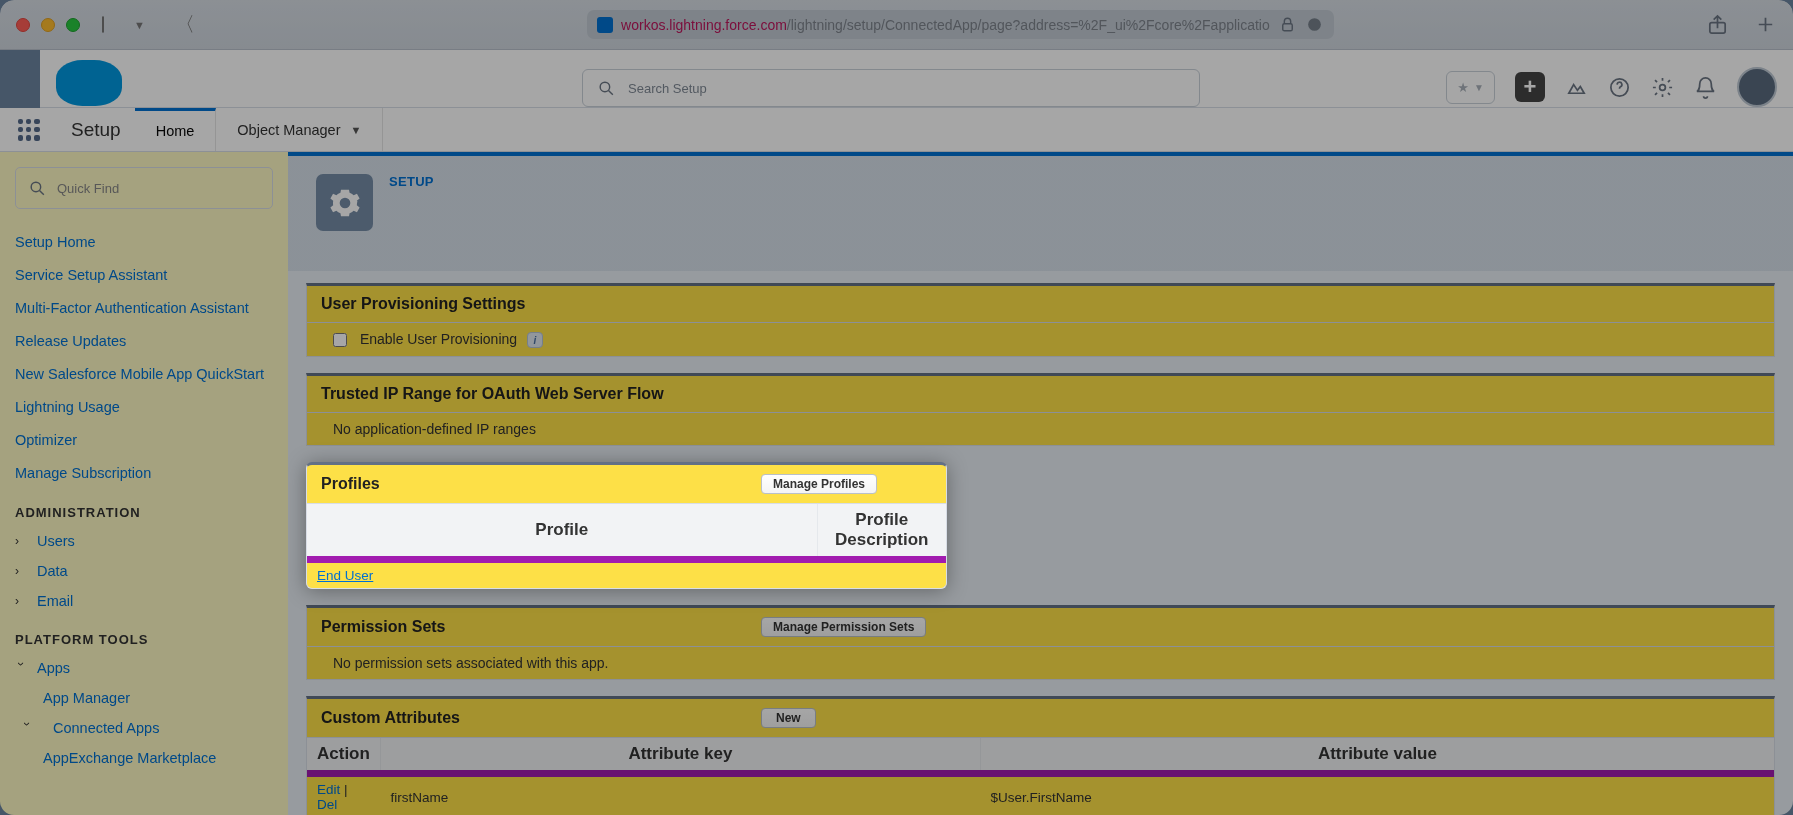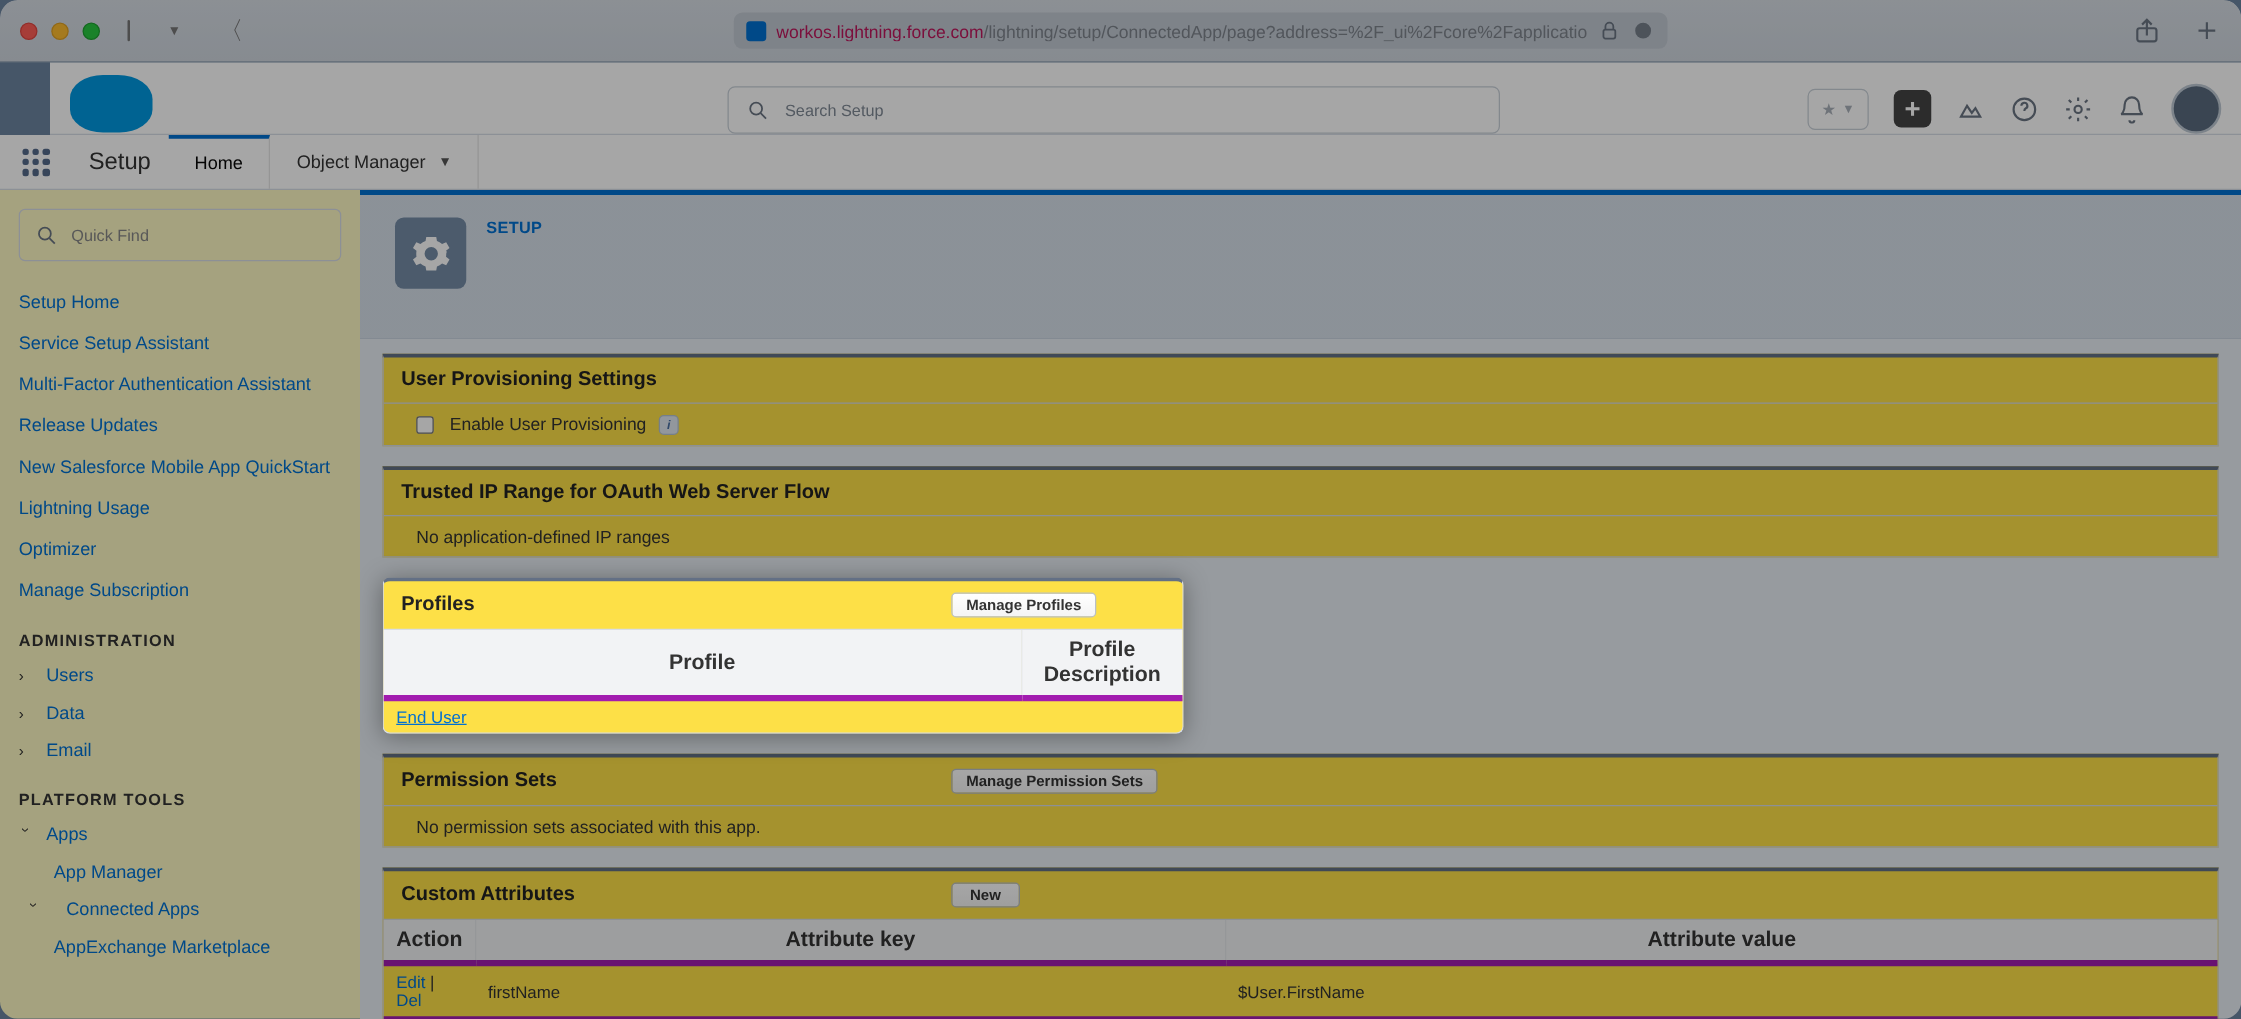--- a/index.html
+++ b/index.html
@@ -62,21 +62,21 @@
     .panels { padding:12px 18px 0; background:#E9EEF4;}
     .panel { background:#fde047; border:1px solid #d8dde6; margin-bottom:16px; position:relative; border-top:3.5px solid #637085;}
     .phead { display:flex; align-items:center; padding:9px 14px; font-size:16px; color:#222; }
     .phead .title { font-weight:600; flex:0 0 440px; }
     .btn { background:linear-gradient(#fff,#f4f4f4); border:1px solid #b9c0c8; border-radius:4px; height:20px; padding:0 11px; font-size:12px; color:#333; cursor:pointer; font-weight:600; }
     .pbody { border-top:1px solid #d8dde6; }
     .msg { padding:8px 14px; font-size:14px;margin-left:12px; }
     table.grid { width:100%; border-collapse:collapse; font-size:13.5px; }
     table.grid th { background:#F2F3F5; text-align:center; padding:6px 10px; border-bottom:1px solid #e5e8ec; border-right:1px solid #e5e8ec; font-weight:700; font-size:17px; }
     table.grid th:last-child { border-right:0; }
-    table.grid td { padding:5px 10px; border-top:5px solid #a21caf; }
+    table.grid td { padding:5px 10px; border-top:7px solid #a21caf; }
     .alink { color:#0070d2; cursor:pointer; }
     .alink.ul { text-decoration:underline; }
 
     .info-chip { display:inline-flex; width:16px; height:16px; background:#E0E8F1; border:1px solid #B4C3D5; border-radius:4px; align-items:center; justify-content:center; margin-left:6px; vertical-align:middle; color:#4A6FA1; font-size:10px; font-style:italic; font-weight:bold;}
     .cbx { width:14px; height:14px; margin-right:9px; vertical-align:middle; }
 
     
     .hi-wrap { position:relative; z-index:20; box-shadow:0 2px 20px rgba(0,0,0,.35); border-radius:6px; }
 
     

